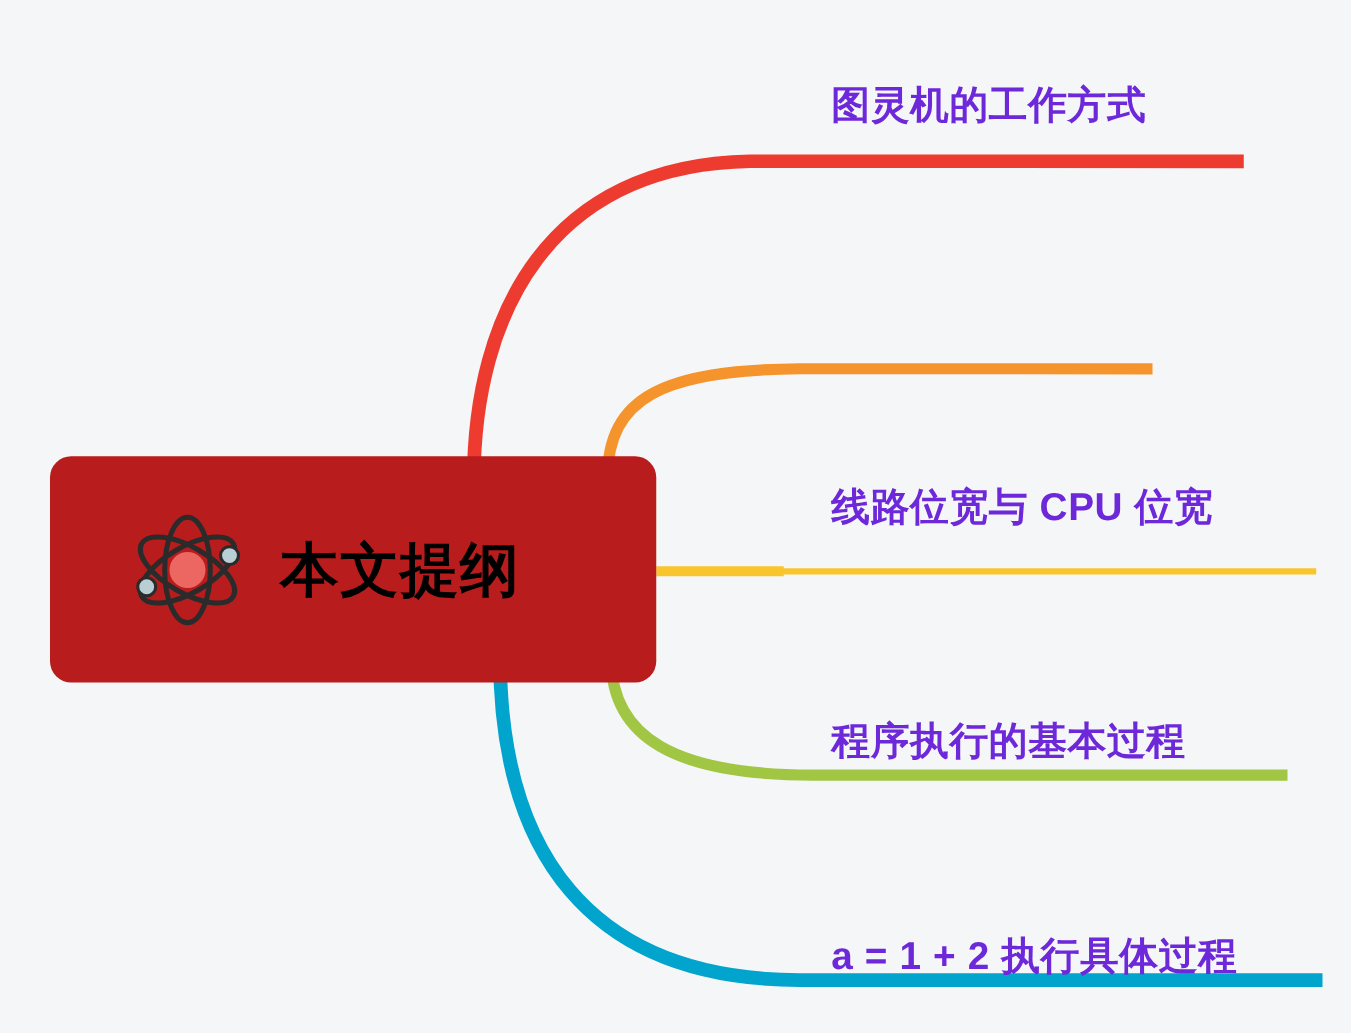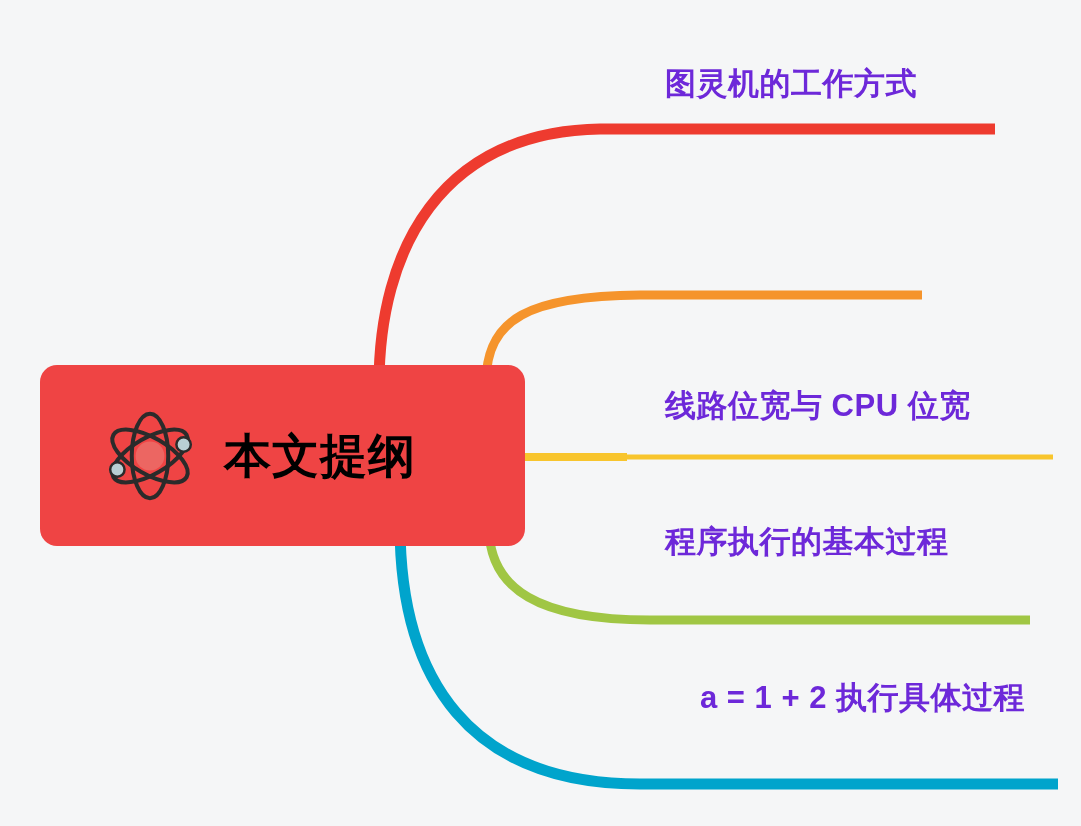--- a/index.html
+++ b/index.html
@@ -32,30 +32,30 @@
     font-size: 31px;
     font-weight: bold;
     color: #6d28d9;
     letter-spacing: 0.5px;
     white-space: nowrap;
     line-height: 1;
   }
   #label-0 { top: 68px; }
   #label-1 { top: 233px; }
   #label-2 { top: 390px; }
-  #label-3 { top: 526px; }
-  #label-4 { top: 682px; margin-left: 35px; }
+  #label-3 { top: 577px; }
+  #label-4 { top: 749px; }
 
   #center-card {
     position: absolute;
     left: 40px;
     top: 365px;
     width: 485px;
     height: 181px;
-    background: #ef4444;
+    background: #b91c1c;
     border-radius: 17px;
     display: flex;
     align-items: center;
     box-sizing: border-box;
     padding-left: 62px;
   }
   #atom-icon {
     width: 96px;
     height: 96px;
     flex: 0 0 auto;

